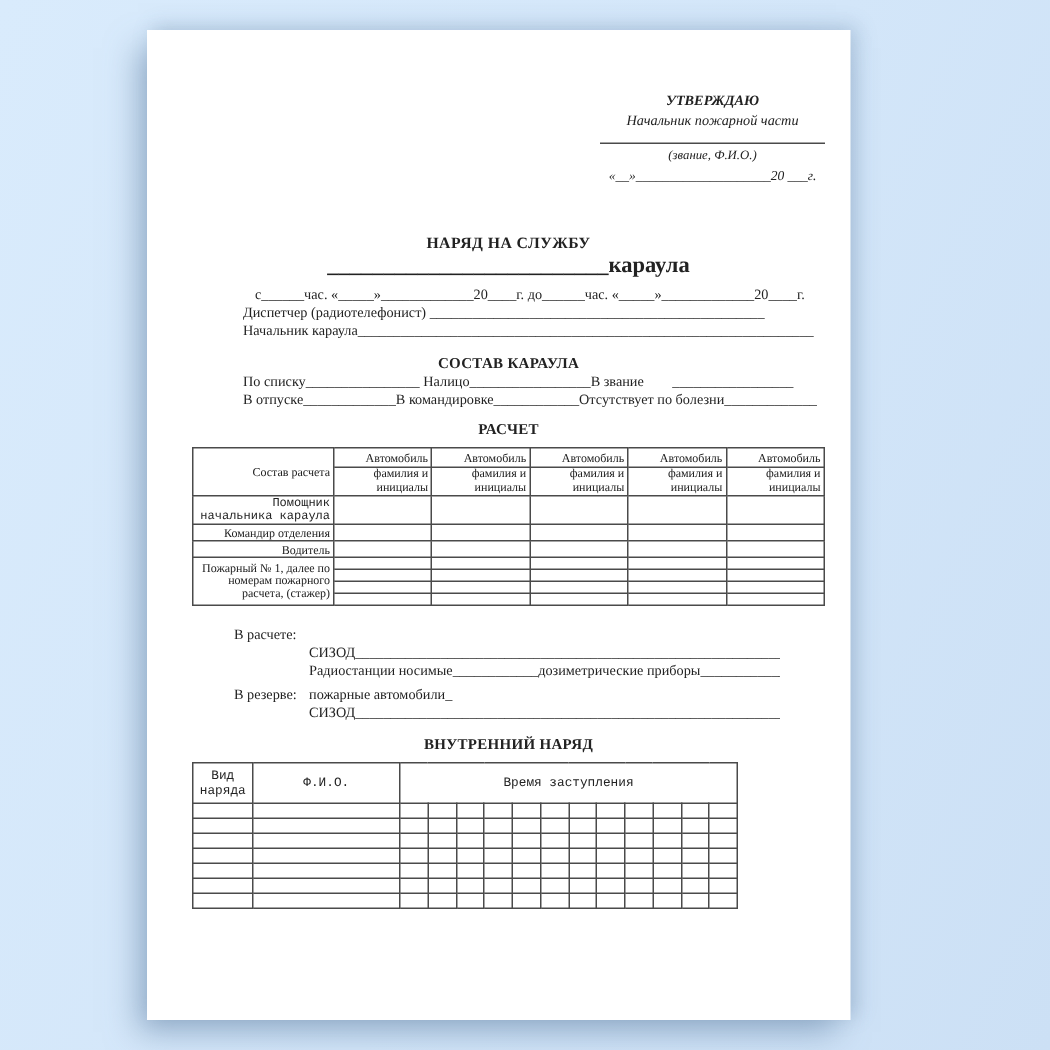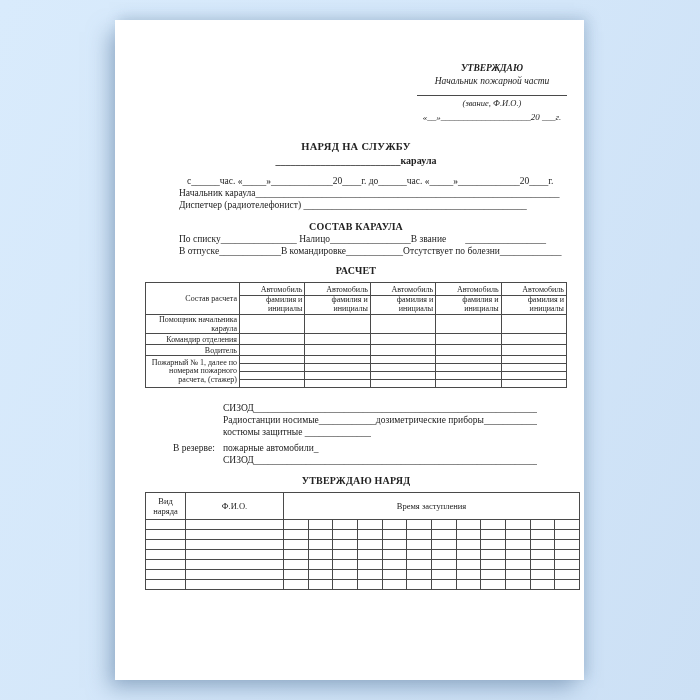--- a/index.html
+++ b/index.html
@@ -9,43 +9,43 @@
     color: var(--ink, #222222);
   }
   .stage {
     position: relative;
     width: 700px; height: 700px;
     background: linear-gradient(115deg, var(--background-top, #d9ebfc) 0%, #d3e6f9 55%, var(--background-bottom, #cce0f5) 100%);
     overflow: hidden;
   }
   .paper {
     position: absolute;
-    left: 115px; top: 20px;
+    left: 98px; top: 20px;
     width: 469px; height: 660px;
     background: var(--paper, #ffffff);
     box-shadow: -8px 10px 20px -2px rgba(100,132,165,.55), 4px -3px 12px rgba(100,132,165,.3);
     padding: 42px 17px 0 30px;
   }
 
   
   .approval {
     width: 150px;
     margin-left: auto;
     text-align: center;
     font-style: italic;
     font-size: 9.5px;
     line-height: 13px;
   }
   .approval .bold { font-weight: bold; }
   .sig-rule { height: 8px; border-bottom: 1px solid #4a4a4a; margin-bottom: 2px; }
   .approval .hint { font-size: 8.5px; line-height: 10px; }
   .approval .date { margin-top: 3px; font-size: 9px; white-space: nowrap; }
 
-  .doc-title { margin-top: 16px; text-align: center; font-weight: bold; font-size: 10.5px; line-height: 13px; letter-spacing: .3px; }
-  .unit-line { margin-top: 2px; text-align: center; font-weight: bold; font-size: 10px; line-height: 12px; }
+  .doc-title { margin-top: 32px; text-align: center; font-weight: bold; font-size: 10.5px; line-height: 13px; letter-spacing: .3px; }
+  .unit-line { margin-top: 2px; text-align: center; font-weight: bold; font-size: 15px; line-height: 12px; }
 
   .tline {
     margin-left: 34px; width: 388px;
     font-size: 9.5px; line-height: 12.2px;
     white-space: pre; overflow: hidden;
   }
   .tline.indent { margin-left: 42px; width: 380px; }
   .mt8 { margin-top: 8px; }
 
   .sec-heading { margin-top: 8px; text-align: center; font-weight: bold; font-size: 10px; line-height: 13px; letter-spacing: .2px; }
@@ -56,34 +56,34 @@
   .t1 col.cl { width: 94px; }
   .t1 td {
     border: 1px solid var(--table-border, #4a4a4a);
     font-size: 8px; line-height: 9px;
     text-align: right; vertical-align: middle;
     padding: 0 2px; overflow: hidden;
   }
   .t1 td.group { line-height: 8.2px; }
   .t1 tr.hv td { height: 13px; }
   .t1 tr.hs td { height: 19px; line-height: 8.6px; }
-  .t1 tr.ra td { height: 19px; }
+  .t1 tr.ra td { height: 19px; font-family: Liberation Mono, monospace; }
   .t1 tr.rb td { height: 11px; margin-top: 43px; }
   .t1 tr.rn td { height: 8px; }
 
   
   .equip { margin-top: 14px; font-size: 9.5px; line-height: 12px; }
   .erow { display: flex; }
   .erow.mt4 { margin-top: 4px; }
   .elab { flex: none; width: 50px; margin-left: 28px; }
   .eval { flex: none; white-space: pre; overflow: hidden; max-width: 314px; }
   .eval.ml78 { margin-left: 78px; }
 
   
-  .t2 { margin-top: 5px; border-collapse: collapse; table-layout: fixed; width: 435px; }
+  .t2 { margin-top: 5px; border-collapse: collapse; table-layout: fixed; width: 364px; font-family: Liberation Mono, monospace; }
   .t2 col.w-type { width: 40px; }
   .t2 col.w-name { width: 98px; }
   .t2 th, .t2 td { border: 1px solid var(--table-border, #4a4a4a); overflow: hidden; }
   .t2 th {
     font-weight: normal; font-size: 8.5px; line-height: 10px;
     height: 27px; text-align: center; vertical-align: middle; padding: 0 2px;
   }
   .t2 td { height: 10px; }
 </style>
 </head>
@@ -97,22 +97,22 @@
       <div>Начальник пожарной части</div>
       <div class="sig-rule"></div>
       <div class="hint">(звание, Ф.И.О.)</div>
       <div class="date">«__»____________________20 ___г.</div>
     </section>
 
     <h1 class="doc-title">НАРЯД НА СЛУЖБУ</h1>
     <div class="unit-line">_________________________караула</div>
 
     <div class="tline indent mt8">с______час. «_____»_____________20____г. до______час. «_____»_____________20____г.</div>
+    <div class="tline">Диспетчер (радиотелефонист) _______________________________________________</div>
     <div class="tline">Начальник караула________________________________________________________________</div>
-    <div class="tline">Диспетчер (радиотелефонист) _______________________________________________</div>
 
     <h2 class="sec-heading">СОСТАВ КАРАУЛА</h2>
     <div class="tline">По списку________________ Налицо_________________В звание        _________________</div>
     <div class="tline">В отпуске_____________В командировке____________Отсутствует по болезни_____________</div>
 
     <h2 class="sec-heading rs">РАСЧЕТ</h2>
 
     <table class="t1">
       <colgroup>
         <col class="cl">
@@ -189,38 +189,38 @@
           <td></td>
           <td></td>
           <td></td>
           <td></td>
         </tr>
       </tbody>
     </table>
 
     <div class="equip">
       <div class="erow">
+        <span class="elab">В расчете:</span>
+      </div>
+      <div class="erow">
         <span class="eval ml78">СИЗОД_______________________________________________________________________</span>
       </div>
       <div class="erow">
         <span class="eval ml78">Радиостанции носимые____________дозиметрические приборы____________</span>
-      </div>
-      <div class="erow">
-        <span class="eval ml78">костюмы защитные ______________</span>
       </div>
       <div class="erow mt4">
         <span class="elab">В резерве:</span>
         <span class="eval">пожарные автомобили_</span>
       </div>
       <div class="erow">
         <span class="eval ml78">СИЗОД_______________________________________________________________________</span>
       </div>
     </div>
 
-    <h2 class="sec-heading">УТВЕРЖДАЮ НАРЯД</h2>
+    <h2 class="sec-heading">ВНУТРЕННИЙ НАРЯД</h2>
 
     <table class="t2">
       <colgroup id="duty-colgroup">
           <col class="w-type">
           <col class="w-name">
           <col>
           <col>
           <col>
           <col>
           <col>

